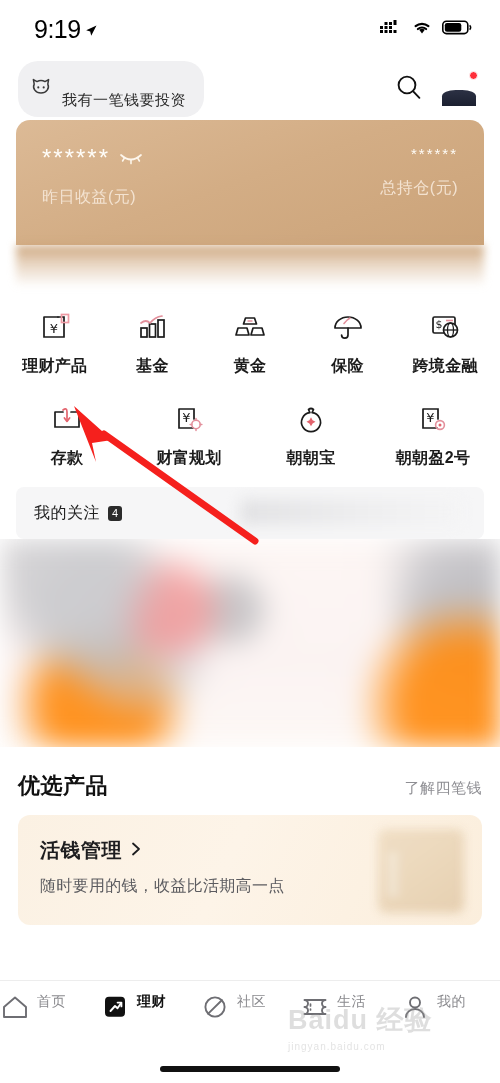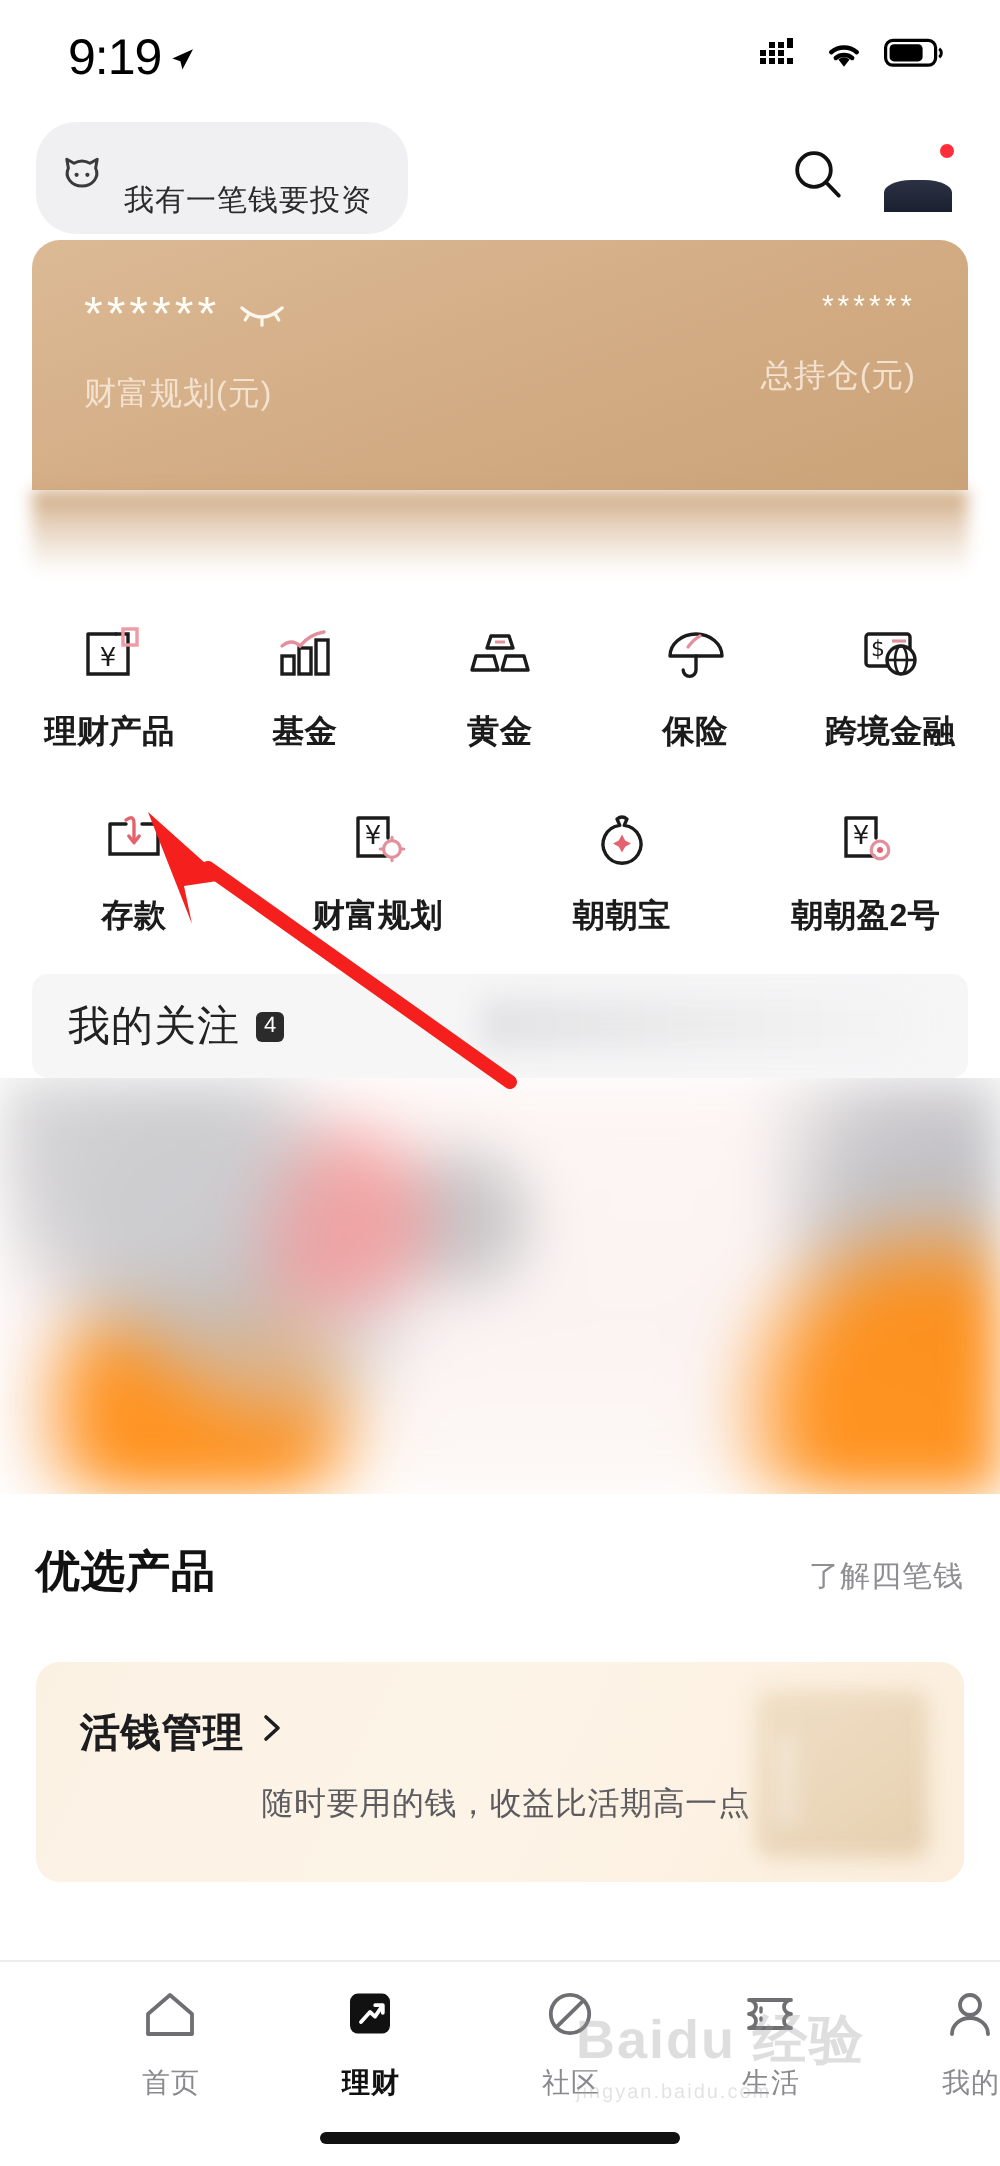--- a/index.html
+++ b/index.html
@@ -84,21 +84,21 @@
   }
   .grid-cell .glyph { width: 40px; height: 40px; display: flex; align-items: center; justify-content: center; }
   .grid-cell .cap { font-size: 16px; color: #1b1b1b; font-weight: 600; letter-spacing: .3px; }
 
   
   .follow-strip {
     margin: 6px 16px 0 16px; height: 52px; border-radius: 8px;
     background: #f6f6f7; display: flex; align-items: center; padding: 0 18px;
     position: relative; overflow: hidden;
   }
-  .follow-label { font-size: 21px; color: #222; letter-spacing: .5px; }
+  .follow-label { font-size: 16px; color: #222; letter-spacing: .5px; }
   .follow-badge {
     display: inline-block; margin-left: 8px; background: #2b2b2b; color: #fff;
     font-size: 11px; border-radius: 3px; padding: 2px 4px; line-height: 1; vertical-align: 2px;
   }
   .follow-blur {
     position: absolute; right: 24px; top: 12px; width: 220px; height: 26px;
     background: linear-gradient(90deg, #e2e2e4, #ededee 55%, #f4f4f5);
     border-radius: 5px; filter: blur(7px);
   }
 
@@ -123,24 +123,23 @@
       radial-gradient(circle at 20% 80%, rgba(255,142,22,.95) 0 12%, transparent 21%),
       radial-gradient(circle at 93% 80%, rgba(255,142,22,.95) 0 12%, transparent 22%),
       radial-gradient(circle at 95% 18%, rgba(190,190,195,.6) 0 10%, transparent 20%),
       radial-gradient(circle at 95% 40%, rgba(175,175,180,.7) 0 9%, transparent 19%),
       linear-gradient(180deg, #fdf6f4 0%, #fbf3f2 60%, #fdf8f5 100%);
     filter: blur(13px);
   }
 
   
   .prod-card {
-    margin: 16px 18px; border-radius: 12px; height: 110px; position: relative; overflow: hidden;
+    margin: 0 18px; border-radius: 12px; height: 110px; position: relative; overflow: hidden;
     background: linear-gradient(115deg, #fbf1e3 0%, #fdf4e8 45%, #fbeedc 100%);
     padding: 22px 16px 0 22px;
-    text-align: center;
   }
   .prod-title {
     font-size: 20px; font-weight: bold; color: #1d1d1f;
     display: flex; align-items: center; gap: 8px; letter-spacing: .5px;
   }
   .prod-sub { margin-top: 12px; font-size: 16px; color: #5c5c60; letter-spacing: .3px; }
   .prod-illus {
     position: absolute; right: 18px; top: 14px; width: 86px; height: 84px;
     background:
       linear-gradient(145deg, rgba(240,222,196,.95), rgba(228,204,172,.9)),
@@ -151,21 +150,21 @@
     content: ""; position: absolute; left: 10px; top: 26px; width: 10px; height: 44px;
     background: repeating-linear-gradient(180deg, #fff 0 3px, transparent 3px 9px);
   }
 
   
   .tabbar {
     position: absolute; left: 0; right: 0; bottom: 0; height: 103px;
     background: #fff; border-top: 1px solid #ededed;
     display: flex; align-items: flex-start; padding-top: 12px;
   }
-  .tab { flex: 1; display: flex; flex-direction: column; align-items: flex-end; gap: 7px; }
+  .tab { flex: 1; display: flex; flex-direction: row; align-items: flex-start; gap: 7px; }
   .tab .cap { font-size: 14px; color: #8a8a8e; letter-spacing: .5px; }
   .tab.active .cap { color: #111; font-weight: bold; }
   .home-indicator {
     position: absolute; bottom: 11px; left: 50%; transform: translateX(-50%);
     width: 180px; height: 6px; border-radius: 3px; background: #111;
   }
 
   
   .watermark {
     position: absolute; right: 12px; bottom: 19px; width: 200px; height: 62px;
@@ -258,21 +257,21 @@
             <span>******</span>
             <span>
               <svg width="26" height="16" viewBox="0 0 26 16">
                 <path d="M3 5 q10 9 20 0" fill="none" stroke="#fdf6ec" stroke-width="1.7" stroke-linecap="round"></path>
                 <line x1="13" y1="10.6" x2="13" y2="13.6" stroke="#fdf6ec" stroke-width="1.6" stroke-linecap="round"></line>
                 <line x1="6.2" y1="8.4" x2="4.6" y2="11" stroke="#fdf6ec" stroke-width="1.6" stroke-linecap="round"></line>
                 <line x1="19.8" y1="8.4" x2="21.4" y2="11" stroke="#fdf6ec" stroke-width="1.6" stroke-linecap="round"></line>
               </svg>
             </span>
           </div>
-          <div class="hero-label">财富规划(元)</div>
+          <div class="hero-label">昨日收益(元)</div>
         </div>
         <div class="hero-col right">
           <div class="masked small">******</div>
           <div class="hero-label">总持仓(元)</div>
         </div>
       </div>
     </div>
   </div>
   <div class="hero-fade"></div>
 

